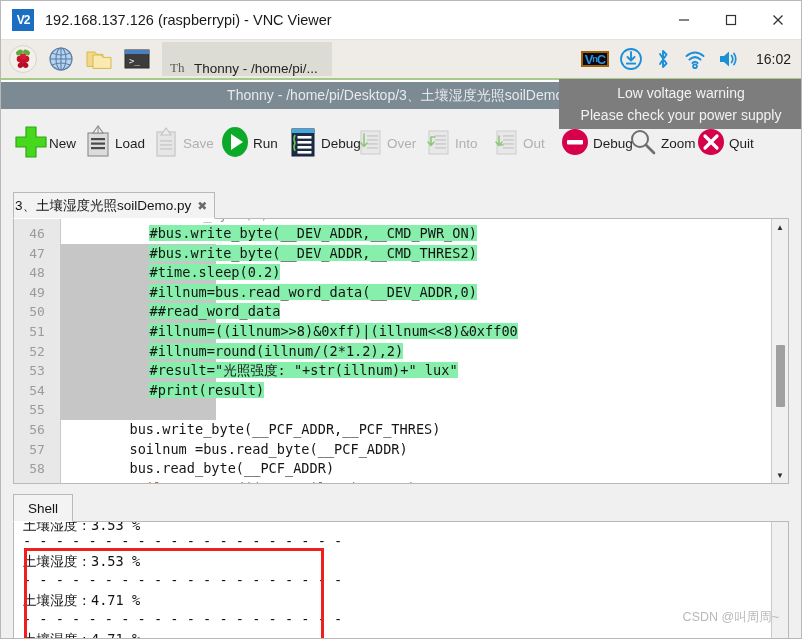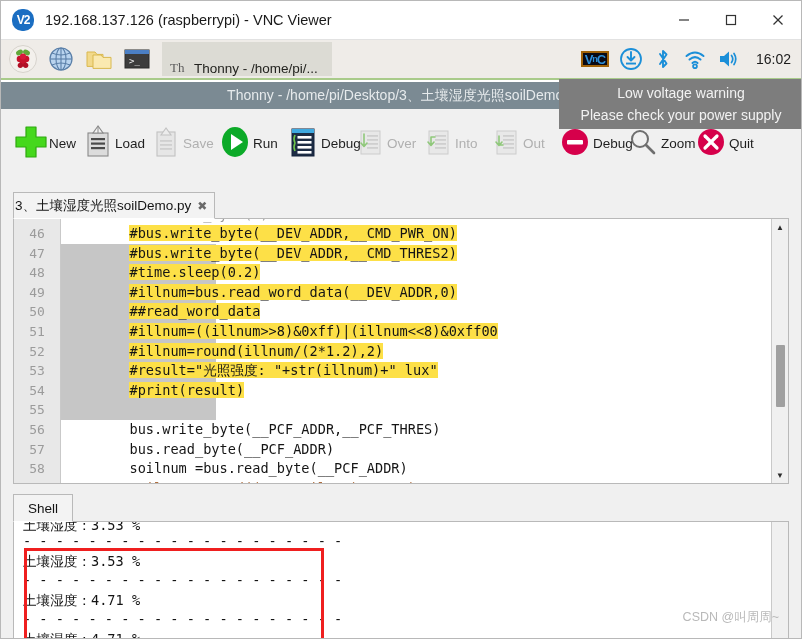--- a/index.html
+++ b/index.html
@@ -22,21 +22,21 @@
     position: absolute; left: 0; top: 0;
     width: 800px; height: 39px;
     background: #ffffff;
     border-bottom: 1px solid #e2e2e2;
     display: flex; align-items: center;
   }
   .vnc-logo {
     width: 22px; height: 22px;
     margin-left: 11px;
     background: #1b6ec2;
-    border-radius: 10px;
+    border-radius: 0;
     color: #fff;
     font-size: 12px; font-weight: bold;
     display: flex; align-items: center; justify-content: center;
     letter-spacing: -1px;
     font-family: "Liberation Sans", sans-serif;
   }
   .vnc-title {
     margin-left: 11px;
     font-size: 14.5px;
     color: #1a1a1a;
@@ -175,21 +175,21 @@
     padding-top: 5px;
     overflow: hidden;
   }
   .code-line {
     height: 19.6px; line-height: 19.6px;
     font-family: "DejaVu Sans Mono", monospace;
     font-size: 13.6px; color: #151515;
     white-space: pre;
     padding-left: 3px;
   }
-  .code-line .sel { background: #fde047; }
+  .code-line .sel { background: #86efac; margin-left: 20px; }
   .partial-top {
     position: absolute; left: 0; top: -14px;
     height: 19.6px; line-height: 19.6px;
     font-family: "DejaVu Sans Mono", monospace;
     font-size: 13.6px; color: #9a9a9a;
     white-space: pre; padding-left: 3px;
   }
   .partial-bot {
     height: 19.6px; line-height: 19.6px;
     font-family: "DejaVu Sans Mono", monospace;
@@ -578,22 +578,22 @@
             <div class="code-line"><span>        </span><span class="sel">#bus.write_byte(__DEV_ADDR,__CMD_THRES2)</span></div>
             <div class="code-line"><span>        </span><span class="sel">#time.sleep(0.2)</span></div>
             <div class="code-line"><span>        </span><span class="sel">#illnum=bus.read_word_data(__DEV_ADDR,0)</span></div>
             <div class="code-line"><span>        </span><span class="sel">##read_word_data</span></div>
             <div class="code-line"><span>        </span><span class="sel">#illnum=((illnum&gt;&gt;8)&amp;0xff)|(illnum&lt;&lt;8)&amp;0xff00</span></div>
             <div class="code-line"><span>        </span><span class="sel">#illnum=round(illnum/(2*1.2),2)</span></div>
             <div class="code-line"><span>        </span><span class="sel">#result="光照强度: "+str(illnum)+" lux"</span></div>
             <div class="code-line"><span>        </span><span class="sel">#print(result)</span></div>
             <div class="code-line"> </div>
             <div class="code-line">        bus.write_byte(__PCF_ADDR,__PCF_THRES)</div>
+            <div class="code-line">        soilnum =bus.read_byte(__PCF_ADDR)</div>
             <div class="code-line">        bus.read_byte(__PCF_ADDR)</div>
-            <div class="code-line">        soilnum =bus.read_byte(__PCF_ADDR)</div>
           </div>
         <div class="partial-bot">        soilnum =round((255-soilnum)/255,4)</div>
       </div>
       <div class="vscroll">
         <div class="vs-arrow">▲</div>
         <div class="vs-track">
           <div class="vs-thumb" style="top:110px; height:62px;"></div>
         </div>
         <div class="vs-arrow">▼</div>
       </div>

